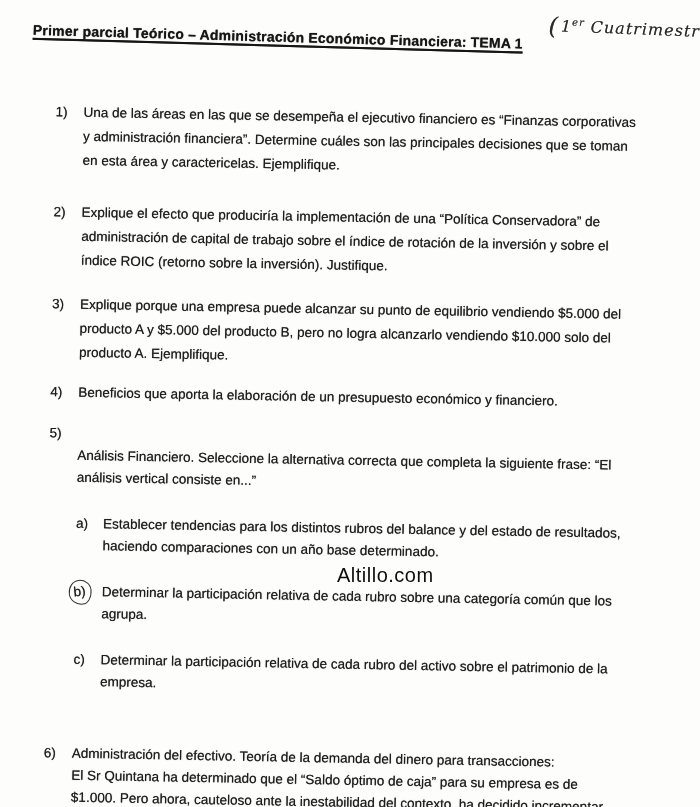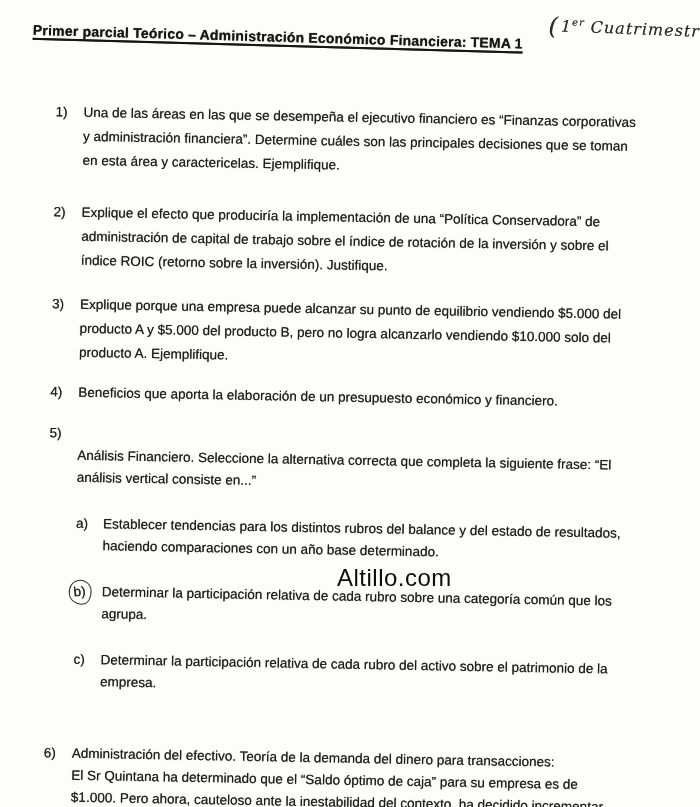--- a/index.html
+++ b/index.html
@@ -63,21 +63,21 @@
     display:inline-block;
     border:1.6px solid #2f2f2f;
     border-radius:55% 60% 50% 65% / 60% 50% 65% 55%;
     padding:0 5px 1px 4px;
     margin:-2px 0 0 -6px;
     transform:rotate(-7deg);
   }
   .watermark {
     position:absolute; left:337px; top:564px;
     font-family:"Liberation Sans", sans-serif;
-    font-size:24px; color:#0e0e0e; letter-spacing:0.5px;
+    font-size:20px; color:#0e0e0e; letter-spacing:0.5px;
     text-shadow:none;
   }
 </style>
 </head>
 <body>
 
 <div class="page">
   <div class="scan-rot">
 
     <div class="doc-title">Primer parcial Teórico – Administración Económico Financiera: TEMA 1</div>

